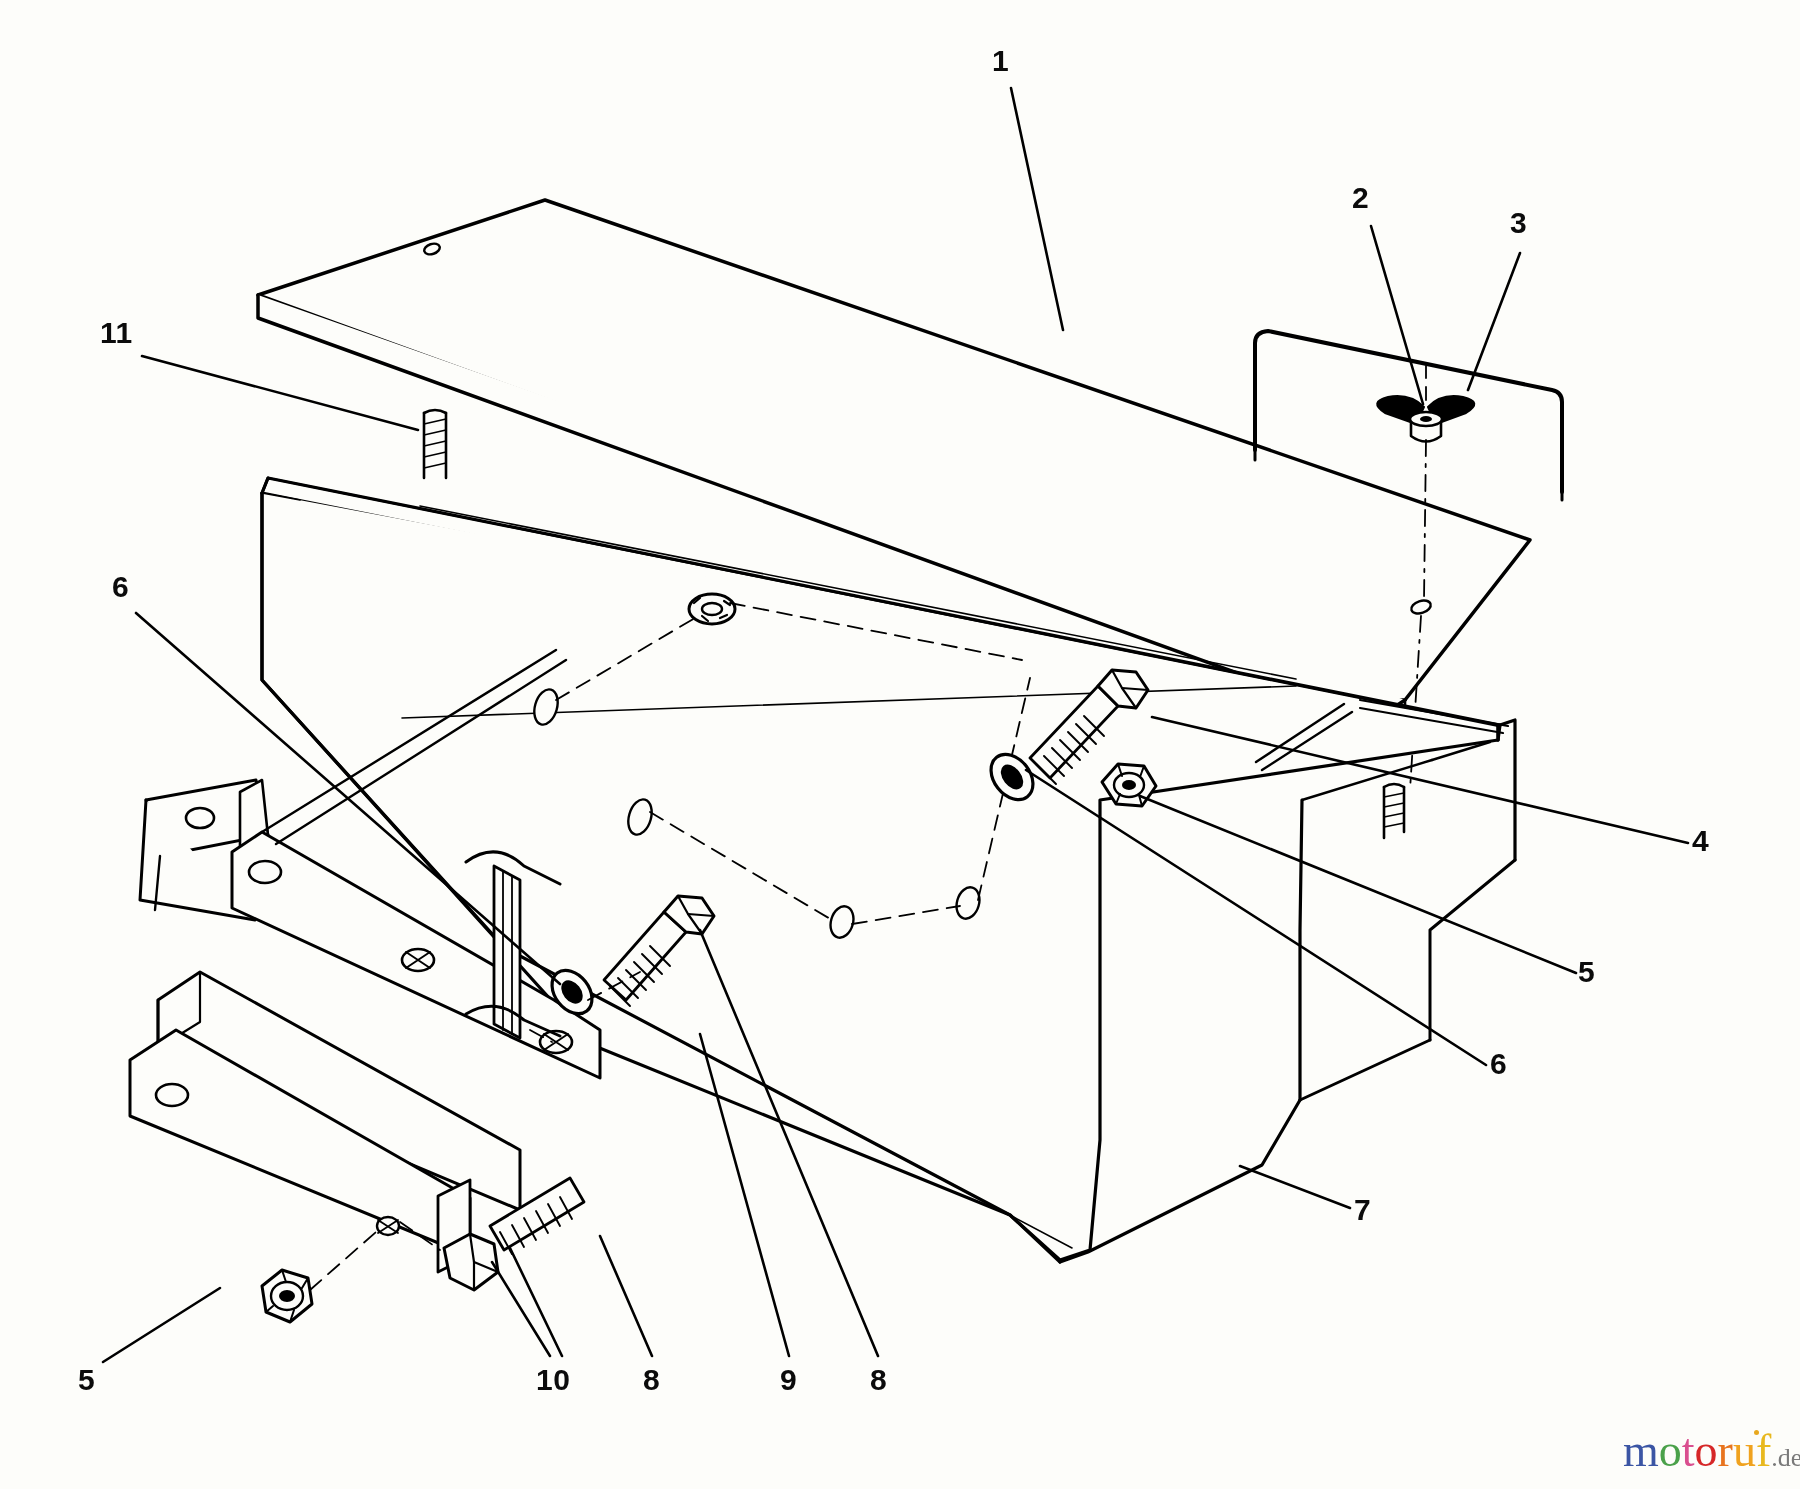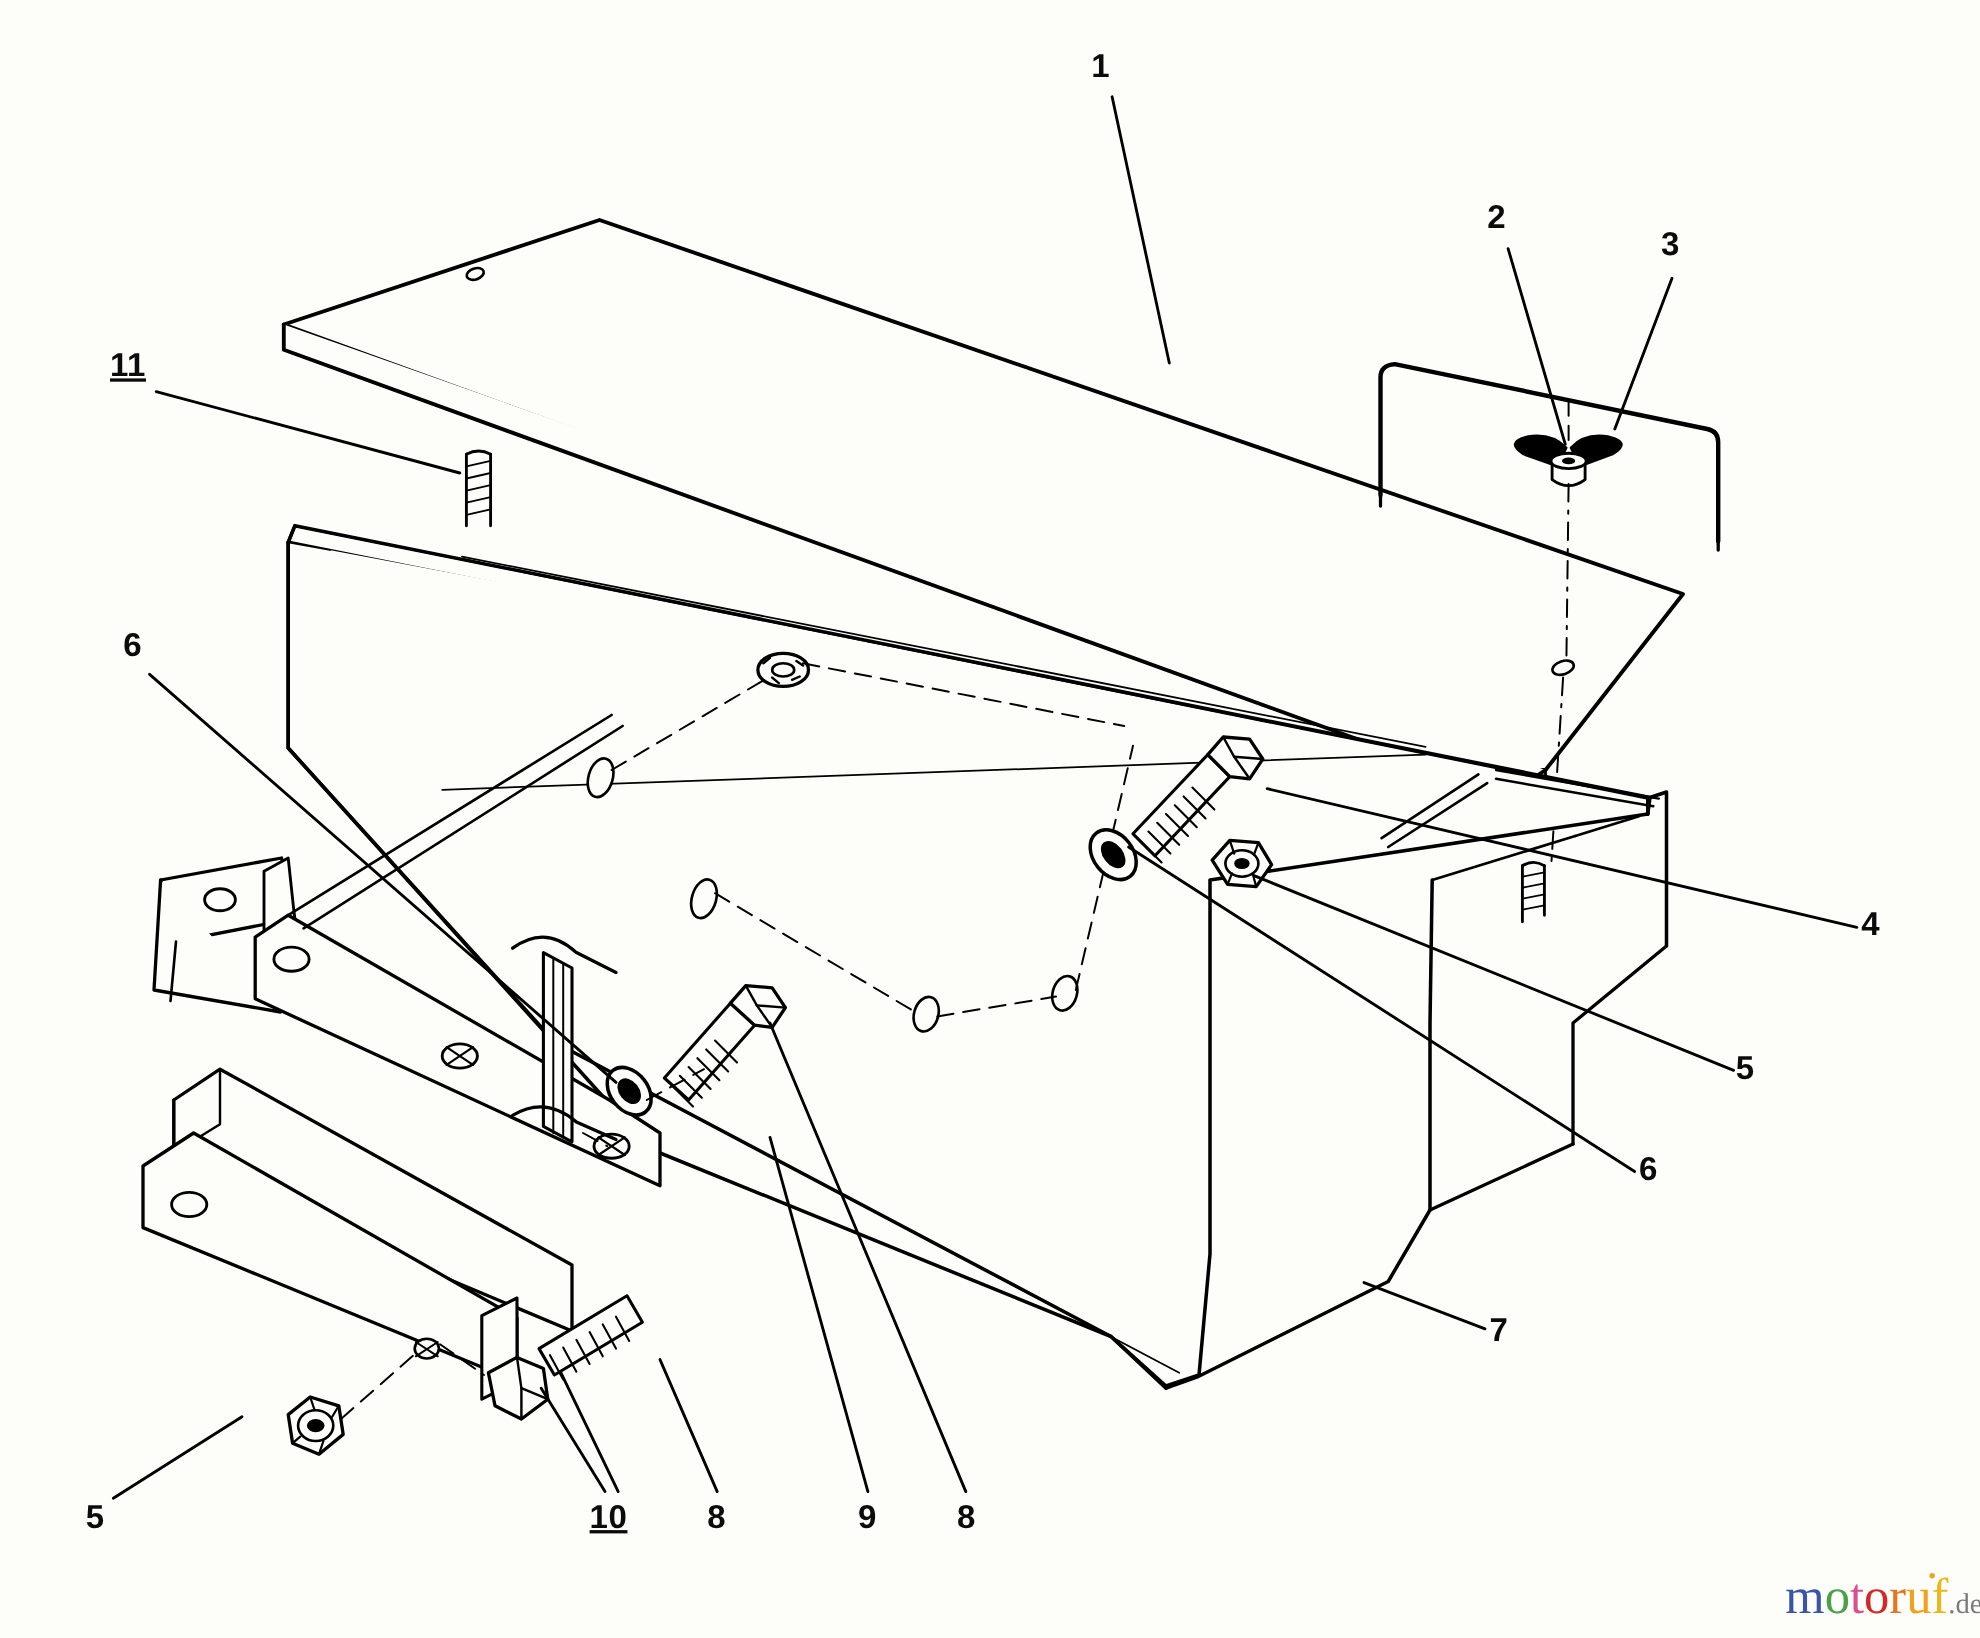--- a/index.html
+++ b/index.html
@@ -369,28 +369,28 @@
         <line x1="789" y1="1356" x2="700" y2="1034"></line>
         <line x1="878" y1="1356" x2="700" y2="930"></line>
       </g>
 
     </g>
   </svg>
 
   <div class="callout" style="left:992px;  top:46px;">1</div>
   <div class="callout" style="left:1352px; top:183px;">2</div>
   <div class="callout" style="left:1510px; top:208px;">3</div>
-  <div class="callout" style="left:100px;  top:318px;text-decoration:underline;">11</div>
+  <div class="callout" style="left:100px;  top:318px;">11</div>
   <div class="callout" style="left:112px;  top:572px;">6</div>
   <div class="callout" style="left:1692px; top:826px;">4</div>
   <div class="callout" style="left:1578px; top:957px;">5</div>
   <div class="callout" style="left:1490px; top:1049px;">6</div>
   <div class="callout" style="left:1354px; top:1195px;">7</div>
   <div class="callout" style="left:78px;   top:1365px;">5</div>
-  <div class="callout" style="left:536px;  top:1365px;text-decoration:underline;">10</div>
+  <div class="callout" style="left:536px;  top:1365px;">10</div>
   <div class="callout" style="left:643px;  top:1365px;">8</div>
   <div class="callout" style="left:780px;  top:1365px;">9</div>
   <div class="callout" style="left:870px;  top:1365px;">8</div>
 
   <div id="watermark">
     <span class="wm-dot"></span><span class="wm-l" style="color: rgb(59, 85, 164);">m</span><span class="wm-l" style="color: rgb(74, 161, 74);">o</span><span class="wm-l" style="color: rgb(217, 79, 143);">t</span><span class="wm-l" style="color: rgb(214, 39, 40);">o</span><span class="wm-l" style="color: rgb(232, 116, 30);">r</span><span class="wm-l" style="color: rgb(240, 162, 30);">u</span><span class="wm-l" style="color: rgb(232, 184, 30);">f</span><span class="wm-tld" style="color: rgb(122, 122, 122);">.de</span>
   </div>
 
 </div>
 

